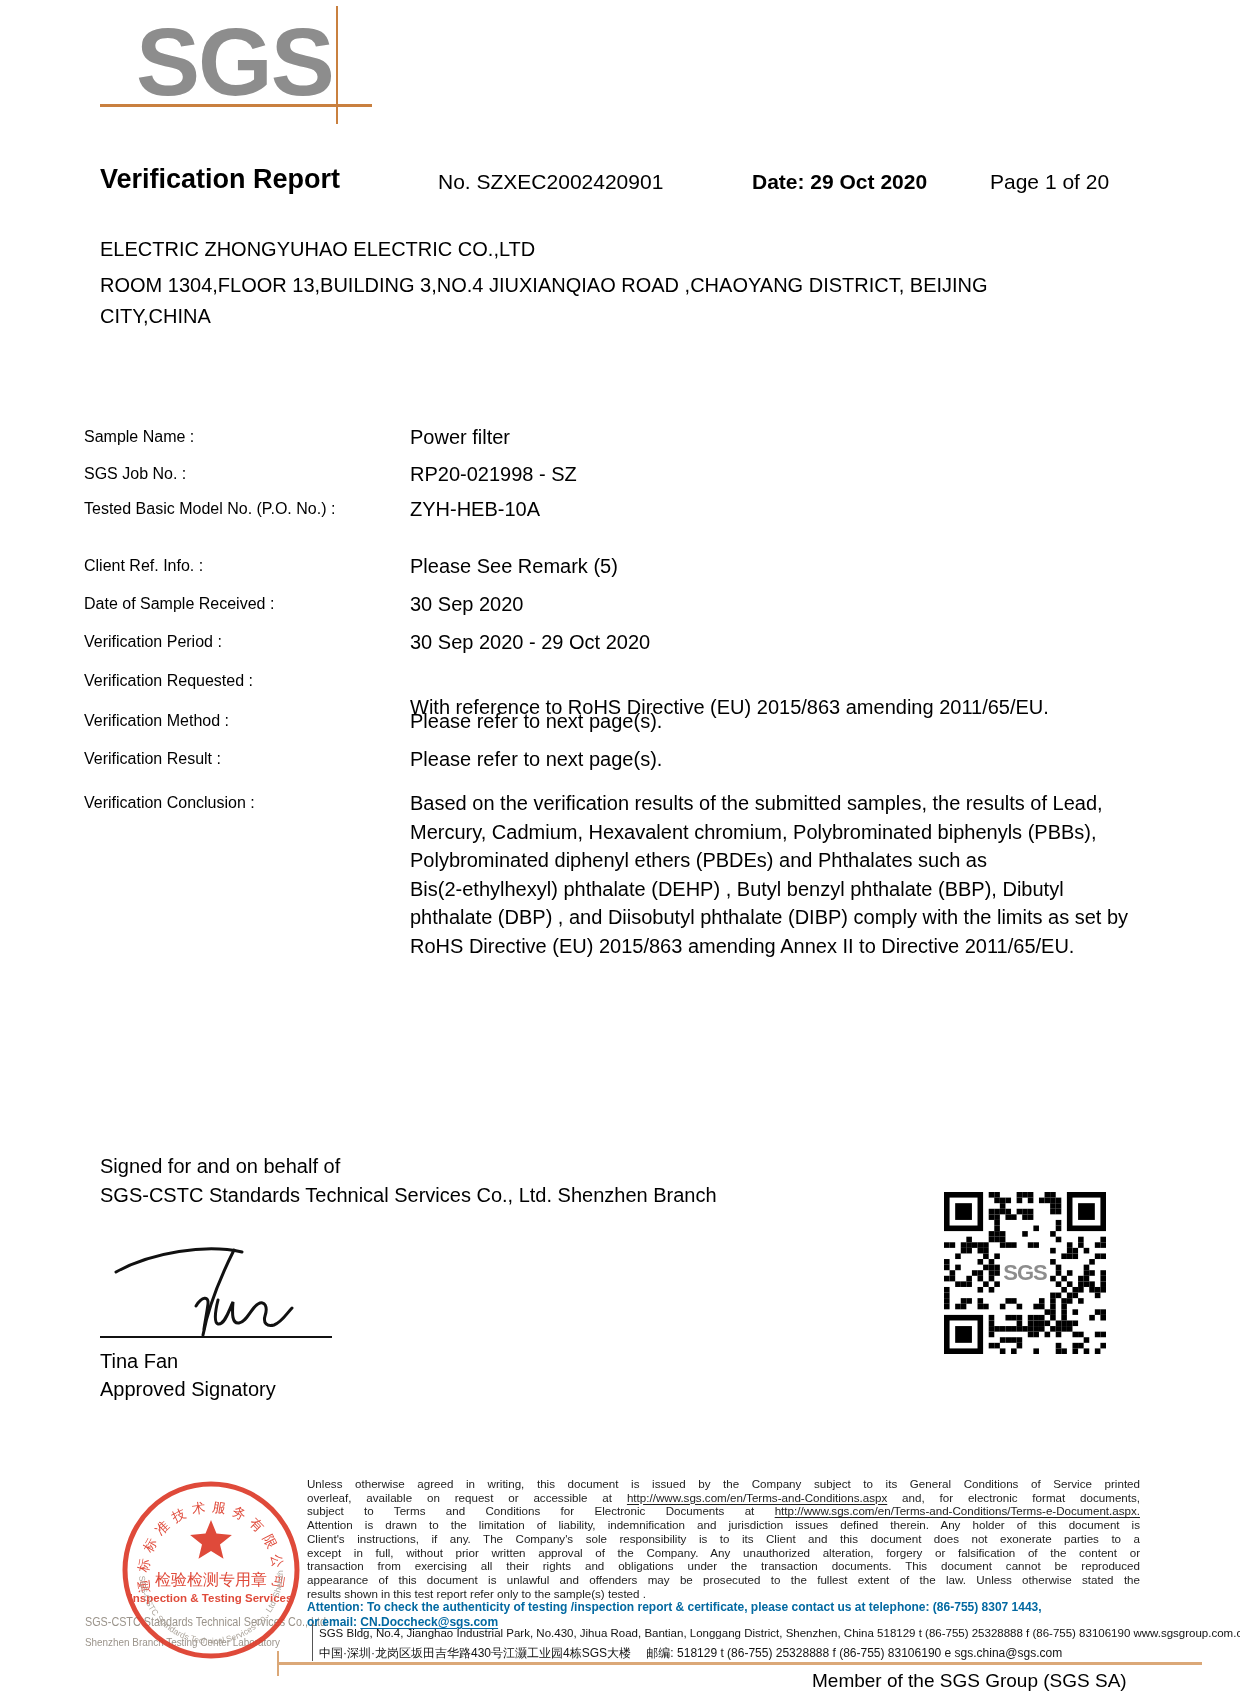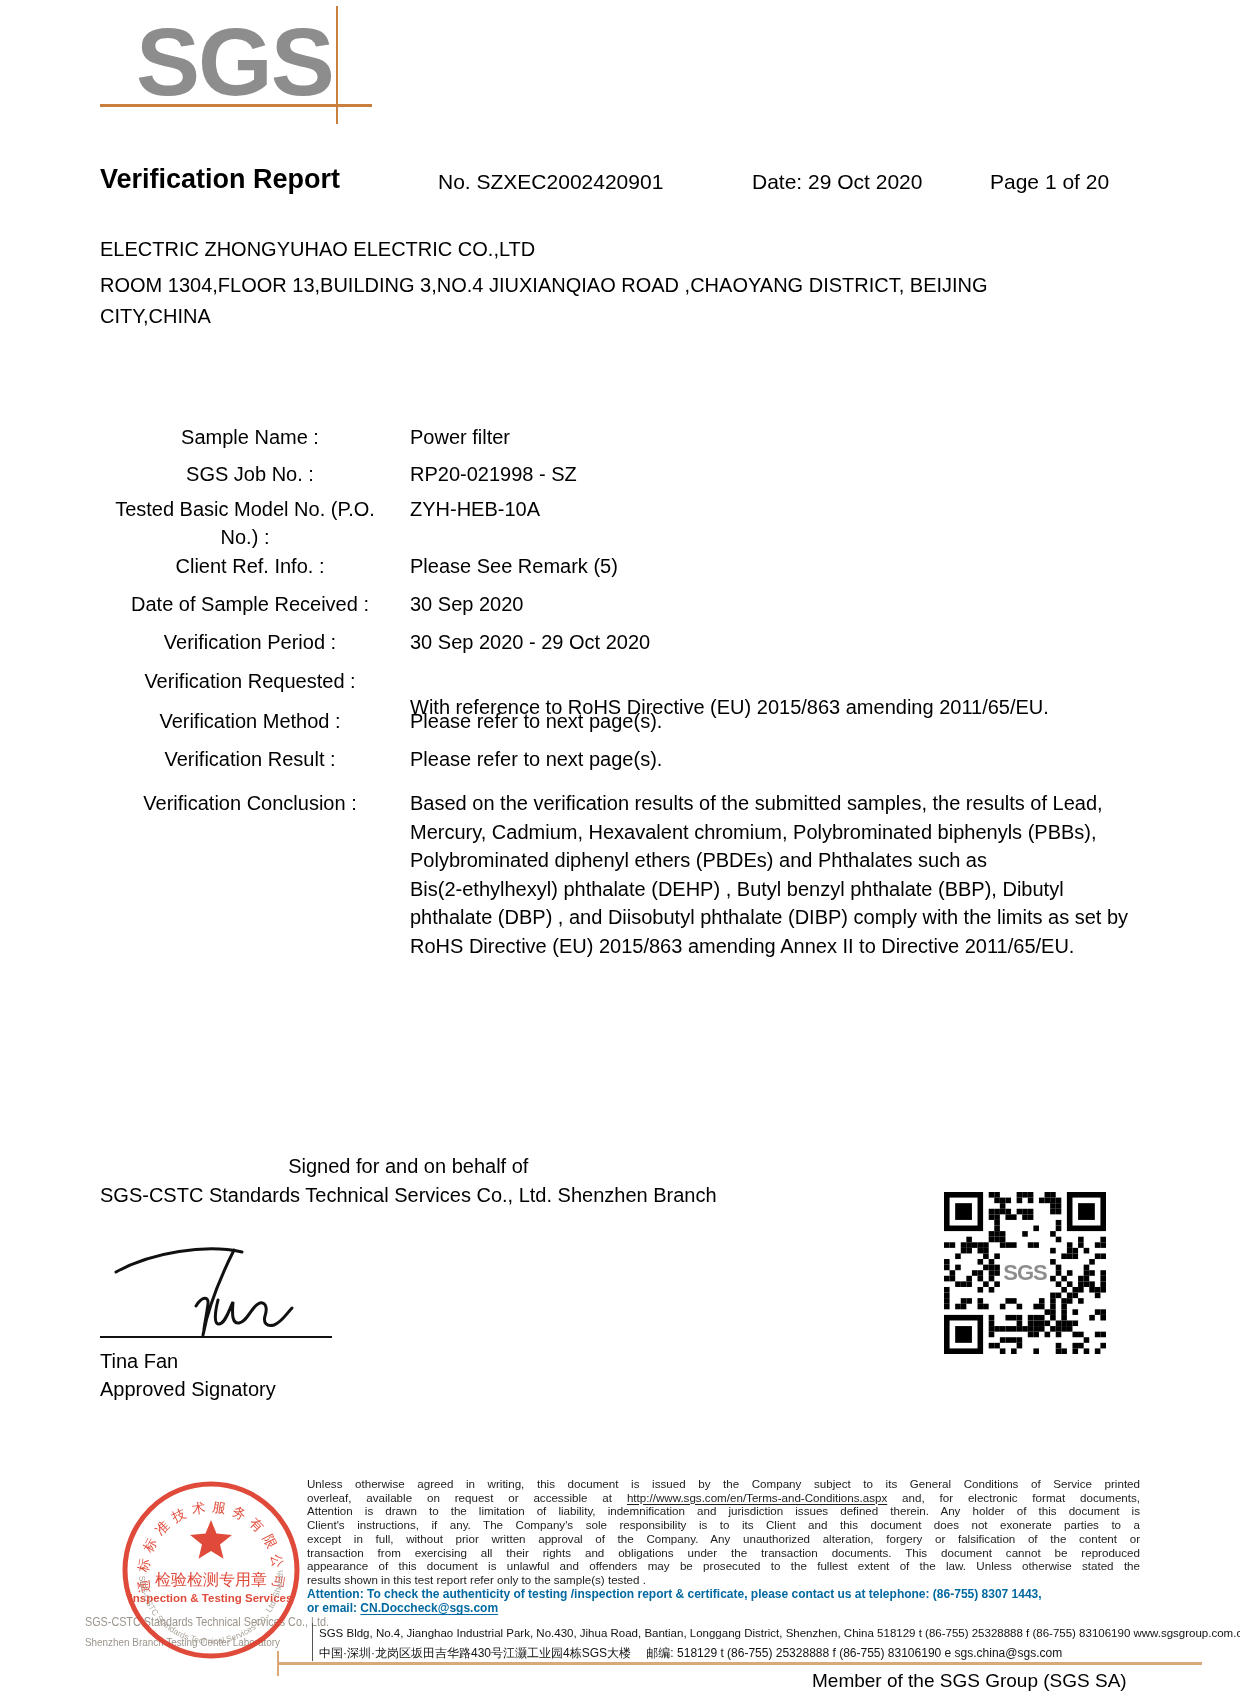--- a/index.html
+++ b/index.html
@@ -11,24 +11,24 @@
   .abs{position:absolute;}
   
   .logo-text{font-weight:bold;font-size:96px;letter-spacing:-2px;color:#8d8d8d;line-height:1;}
   .logo-hline{background:#c9803f;height:3px;}
   .logo-vline{background:#c9803f;width:2px;}
   
   .doc-title{font-size:27px;font-weight:bold;}
   .hdr-item{font-size:21px;}
   .company-name{font-size:20px;}
   .company-address{font-size:20px;line-height:31px;white-space:pre-line;}
-  .f-label{position:absolute;left:100px;width:300px;font-size:20px;line-height:28px;text-align:center;}
+  .f-label{position:absolute;left:84px;width:300px;font-size:16px;line-height:28px;}
   .f-value{position:absolute;left:410px;width:740px;font-size:20px;line-height:28.5px;white-space:pre-line;}
   
-  .sig-block{font-size:20px;line-height:29px;text-align:center;}
+  .sig-block{font-size:20px;line-height:29px;}
   .sig-line{background:#111;height:2px;}
   .sig-name{font-size:20px;line-height:27px;}
   
   .qr-wrap{width:162px;height:162px;}
   .qr-center{
     position:absolute;left:57px;top:57px;width:48px;height:48px;background:#fff;
     display:flex;align-items:center;justify-content:center;
     color:#8d8d8d;font-weight:bold;font-size:22px;letter-spacing:-1px;
   }
   
@@ -50,21 +50,21 @@
 <body>
 
 <div class="page">
 
   <div class="abs logo-text" style="left:136px;top:14px;">SGS</div>
   <div class="abs logo-hline" style="left:100px;top:104px;width:272px;"></div>
   <div class="abs logo-vline" style="left:336px;top:6px;height:118px;"></div>
 
   <div class="abs doc-title" style="left:100px;top:164px;">Verification Report</div>
   <div class="abs hdr-item" style="left:438px;top:170px;">No. SZXEC2002420901</div>
-  <div class="abs hdr-item" style="left:752px;top:170px;">Date: 29 Oct 2020</div>
+  <div class="abs hdr-item" style="left:752px;top:170px;font-weight:bold;">Date: 29 Oct 2020</div>
   <div class="abs hdr-item" style="left:990px;top:170px;">Page 1 of 20</div>
 
   <div class="abs company-name" style="left:100px;top:238px;">ELECTRIC ZHONGYUHAO ELECTRIC CO.,LTD</div>
   <div class="abs company-address" style="left:100px;top:270px;width:980px;">ROOM 1304,FLOOR 13,BUILDING 3,NO.4 JIUXIANQIAO ROAD ,CHAOYANG DISTRICT, BEIJING
  CITY,CHINA</div>
 
   <div class="f-label" style="top:423px;">Sample Name :</div>
   <div class="f-value" style="top:423px;">Power filter</div>
 
   <div class="f-label" style="top:460px;">SGS Job No. :</div>
@@ -380,20 +380,21 @@
     <text x="90" y="105" text-anchor="middle" font-size="16" fill="#dd3b2a" font-family="'DejaVu Sans',sans-serif">检验检测专用章</text>
     <text x="90" y="122" text-anchor="middle" font-size="11.5" font-weight="bold" fill="#dd3b2a">Inspection &amp; Testing Services</text>
     <text font-size="8.5" fill="#a59d93">
       <textPath href="#arcBottom" startOffset="4">SGS-CSTC Standards Technical Services Co., Ltd. Shenzhen Branch</textPath>
     </text>
   </svg>
 
   <div class="abs legal" style="top:1477px;" id="legal-block">
     <div class="legal-line">Unless otherwise agreed in writing, this document is issued by the Company subject to its General Conditions of Service printed</div>
     <div class="legal-line">overleaf, available on request or accessible at <u>http://www.sgs.com/en/Terms-and-Conditions.aspx</u> and, for electronic format documents,</div>
+    <div class="legal-line">subject to Terms and Conditions for Electronic Documents at <u>http://www.sgs.com/en/Terms-and-Conditions/Terms-e-Document.aspx.</u></div>
     <div class="legal-line">Attention is drawn to the limitation of liability, indemnification and jurisdiction issues defined therein. Any holder of this document is</div>
     <div class="legal-line">Client's instructions, if any. The Company's sole responsibility is to its Client and this document does not exonerate parties to a</div>
     <div class="legal-line">except in full, without prior written approval of the Company. Any unauthorized alteration, forgery or falsification of the content or</div>
     <div class="legal-line">transaction from exercising all their rights and obligations under the transaction documents. This document cannot be reproduced</div>
     <div class="legal-line">appearance of this document is unlawful and offenders may be prosecuted to the fullest extent of the law. Unless otherwise stated the</div>
     <div class="legal-line last">results shown in this test report refer only to the sample(s) tested .</div>
     <div class="attention">Attention: To check the authenticity of testing /inspection report &amp; certificate, please contact us at telephone: (86-755) 8307 1443,</div>
     <div class="attention">or email: <u>CN.Doccheck@sgs.com</u></div>
   </div>
 

